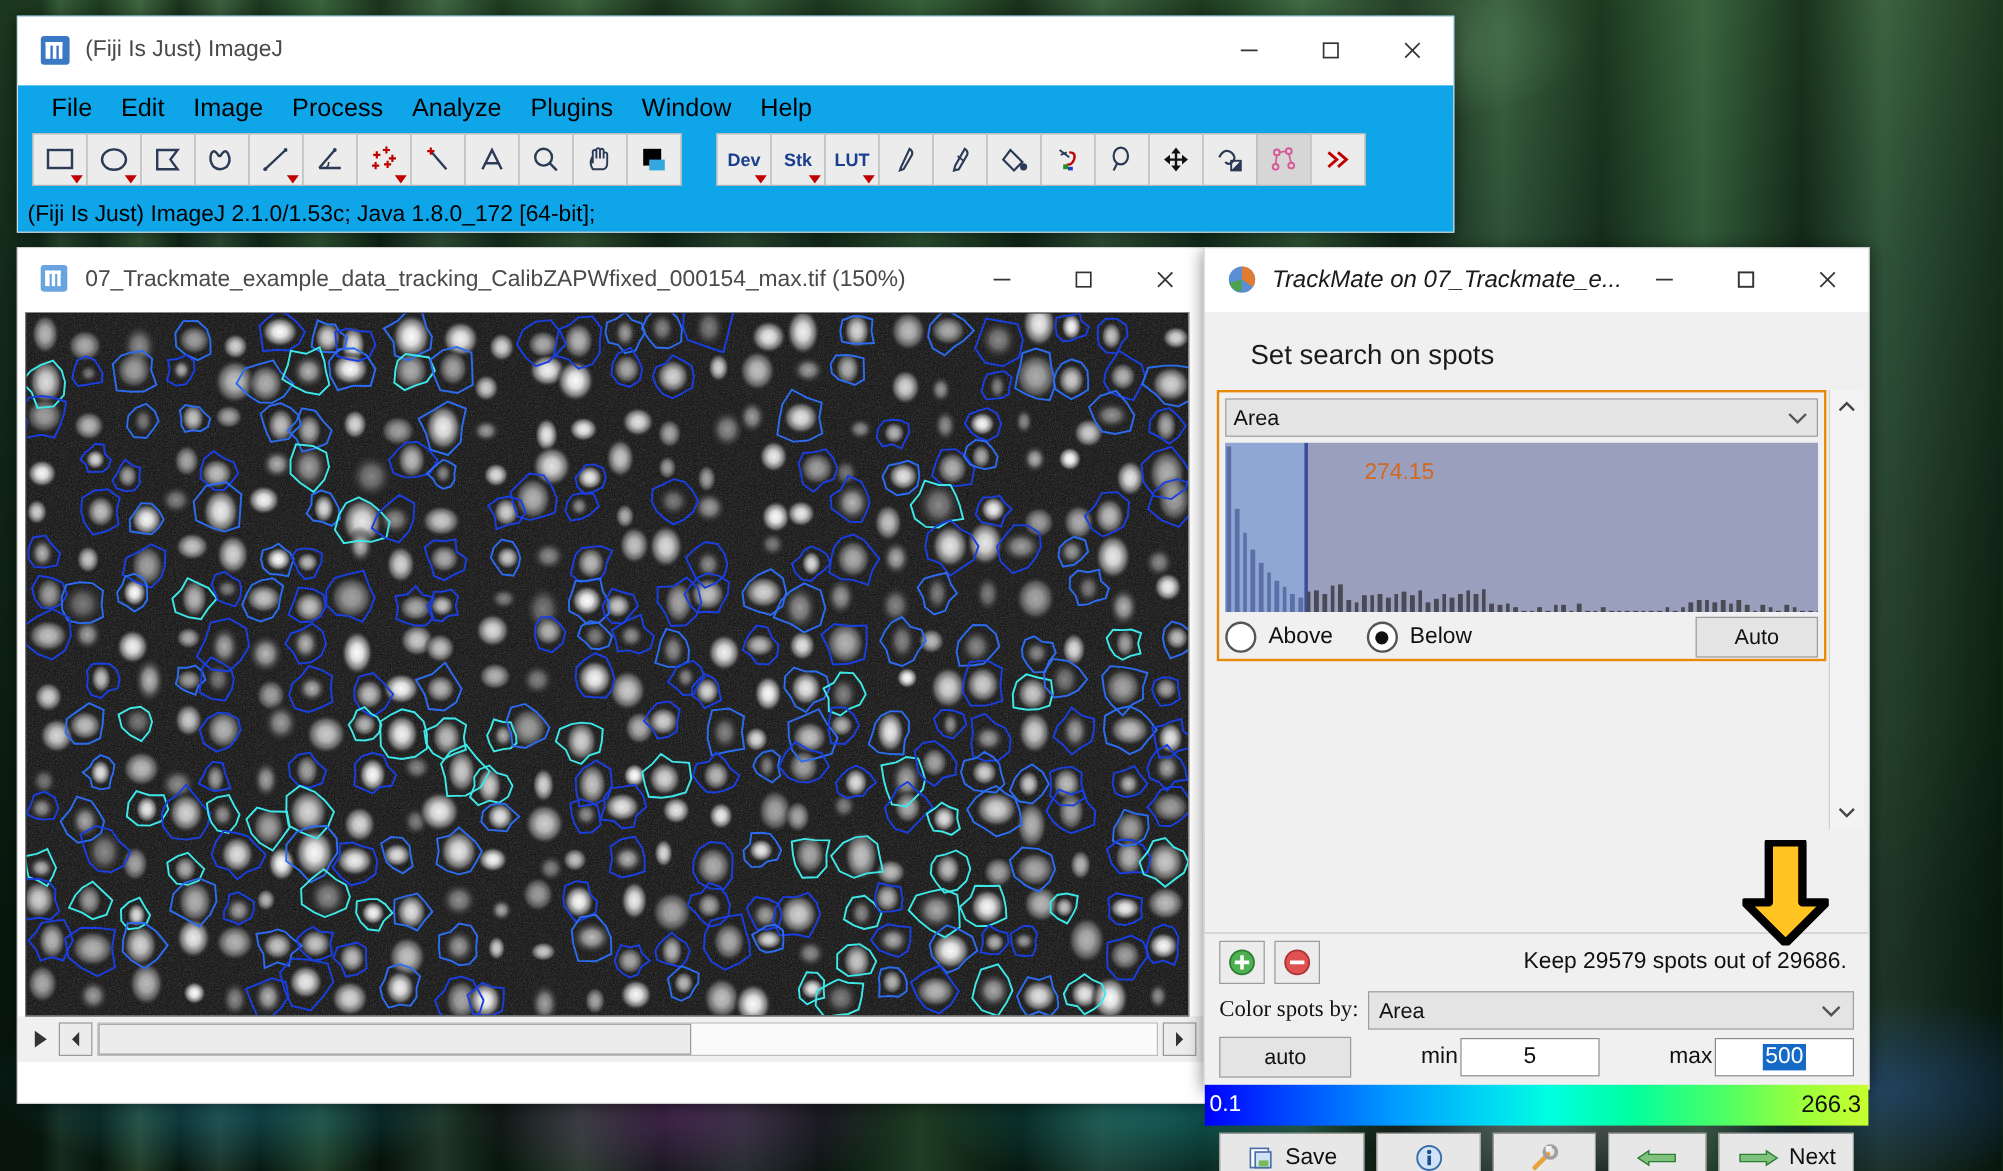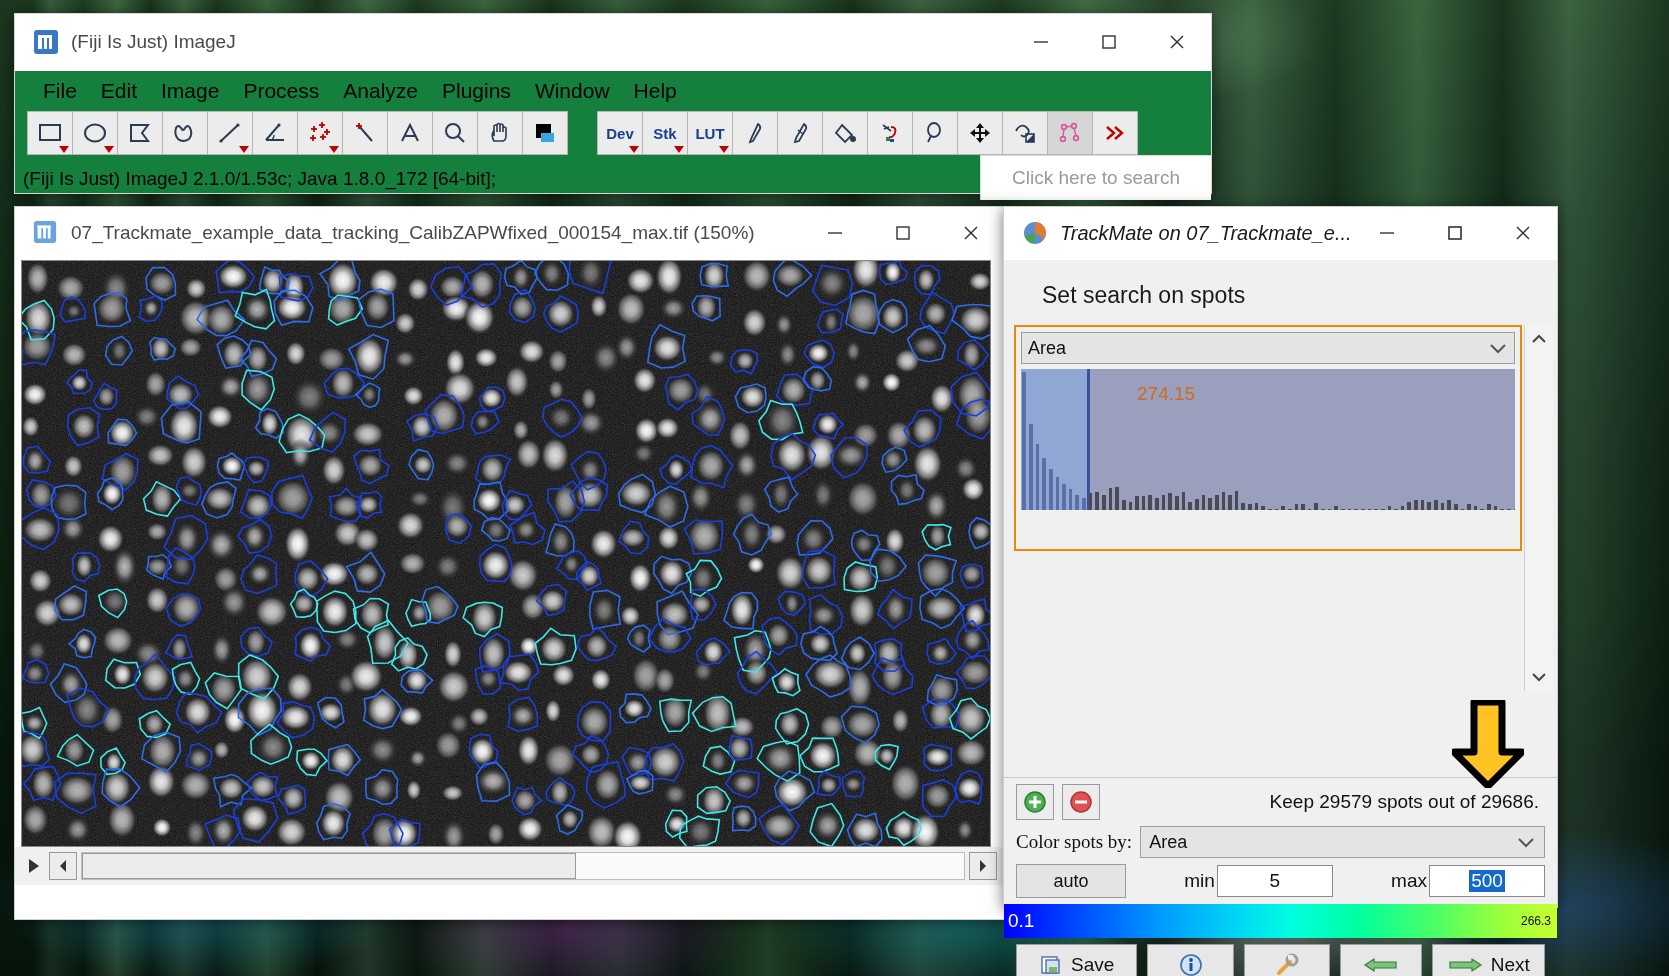--- a/index.html
+++ b/index.html
@@ -37,21 +37,21 @@
   .titlebar{height:56px;background:#ffffff;display:flex;align-items:center;
             border-bottom:1px solid #ffffff;}
   .titlebar .tbicon{width:26px;height:26px;margin-left:18px;margin-right:12px;flex:none;}
   .titlebar .ttl{font-size:19px;color:#4a4a4a;white-space:nowrap;overflow:hidden;}
   .winbtns{margin-left:auto;display:flex;height:100%;}
   .winbtn{width:68px;height:100%;display:flex;align-items:center;justify-content:center;
           color:#333;}
   .winbtn svg{display:block;}
 
   
-  #fiji{left:14px;top:13px;width:1196px;height:179px;background:#15803d;
+  #fiji{left:14px;top:13px;width:1196px;height:179px;background:#0ea5e9;
         border:1px solid #d8d8d8;}
   #fiji .menubar{height:40px;display:flex;align-items:center;padding-left:16px;gap:0;}
   .menuitem{font-size:21px;color:#000;padding:2px 12px;cursor:default;}
   #fiji .toolbar{height:48px;display:flex;align-items:flex-start;padding-left:12px;}
   .tool{width:44px;height:42px;border:1px solid #b4b4b4;background:#ececec;
         margin-right:-1px;position:relative;display:flex;align-items:center;justify-content:center;}
   .tool.sel{background:#d6d6d6;}
   .tool.gap{margin-left:30px;}
   .tool .tri{position:absolute;right:3px;bottom:1px;width:0;height:0;
              border-left:5px solid transparent;border-right:5px solid transparent;
@@ -130,21 +130,21 @@
         display:flex;align-items:center;justify-content:center;font-size:18px;color:#111;}
   .mlab{font-size:19px;color:#111;margin-left:auto;padding-right:2px;}
   .mfield{width:116px;height:32px;background:#fff;border:1px solid #8a8a8a;
         display:flex;align-items:center;justify-content:center;font-size:19px;color:#111;
         box-sizing:border-box;}
   .mfield.sel span{background:#1569c7;color:#fff;padding:0 2px;}
   .gradbar{margin:6px 0 0 0;height:34px;position:relative;
         background:linear-gradient(90deg,#0000ff 0%, #0044ff 12%, #0099ff 28%, #00d5f5 42%,
                    #00ffe0 52%, #00ffa0 64%, #4cff66 78%, #9bff3c 90%, #c8ff2e 100%);}
   .gradbar .gl{position:absolute;left:4px;top:50%;transform:translateY(-50%);font-size:19px;color:#fff;}
-  .gradbar .gr{position:absolute;right:6px;top:50%;transform:translateY(-50%);font-size:12px;color:#111;}
+  .gradbar .gr{position:absolute;right:6px;top:50%;transform:translateY(-50%);font-size:20px;color:#111;}
   .brow{display:flex;align-items:center;padding:6px 12px 10px 12px;gap:10px;}
   .bbtn{height:40px;background:#e7e7e7;border:1px solid #9a9a9a;display:flex;align-items:center;
         justify-content:center;gap:8px;font-size:19px;color:#111;}
 
   
   #ptr{position:absolute;left:1452px;top:700px;width:72px;height:88px;z-index:50;pointer-events:none;}
 </style>
 </head>
 <body>
 
@@ -350,23 +350,20 @@
     <div class="tool">
       <svg width="26" height="24">
           <path d="M5 6 L12 12 L5 18" fill="none" stroke="#c00000" stroke-width="2.4"></path>
           <path d="M13 6 L20 12 L13 18" fill="none" stroke="#c00000" stroke-width="2.4"></path>
         </svg>
       </div>
   </div>
 
   <div class="statusbar">
     <span class="statustext">(Fiji Is Just) ImageJ 2.1.0/1.53c; Java 1.8.0_172 [64-bit];</span>
-    <div class="searchbox">
-      <span>Click here to search</span>
-    </div>
   </div>
 </div>
 
 <div class="win" id="imgwin">
   <div class="titlebar">
     <span class="tbicon">
       <svg width="24" height="24" viewBox="0 0 26 26">
         <rect x="1" y="1" width="24" height="24" rx="3" fill="#6aa4e0"></rect>
         <rect x="5" y="6" width="4" height="14" fill="#fff"></rect>
         <rect x="11" y="6" width="3" height="14" fill="#fff"></rect>
@@ -1231,20 +1228,29 @@
             <div class="bar" style="left: 459.488px; width: 3.652px; height: 1.38px;"></div>
             <div class="bar" style="left: 466.128px; width: 3.652px; height: 5.52px;"></div>
             <div class="bar" style="left: 472.768px; width: 3.652px; height: 4.14px;"></div>
             <div class="bar" style="left: 479.408px; width: 3.652px; height: 1.38px;"></div>
             <div class="bar" style="left: 486.048px; width: 3.652px; height: 1.38px;"></div>
             <div class="bar" style="left: 492.688px; width: 3.652px; height: 1.38px;"></div>
           </div>
         <div class="thresh-label">274.15</div>
       </div>
 
+      <div class="radiorow">
+        <span class="radio"></span>
+        <span class="rlabel">Above</span>
+        <span class="radio">
+            <i class="dot"></i>
+          </span>
+        <span class="rlabel">Below</span>
+        <span class="autobtn">Auto</span>
+      </div>
     </div>
 
     <div class="tmscroll">
       <div class="arw">
         <svg width="16" height="12">
             <path d="M2 9 L8 3 L14 9" fill="none" stroke="#444" stroke-width="2"></path>
           </svg>
       </div>
       <div class="trackfill"></div>
       <div class="arw">

